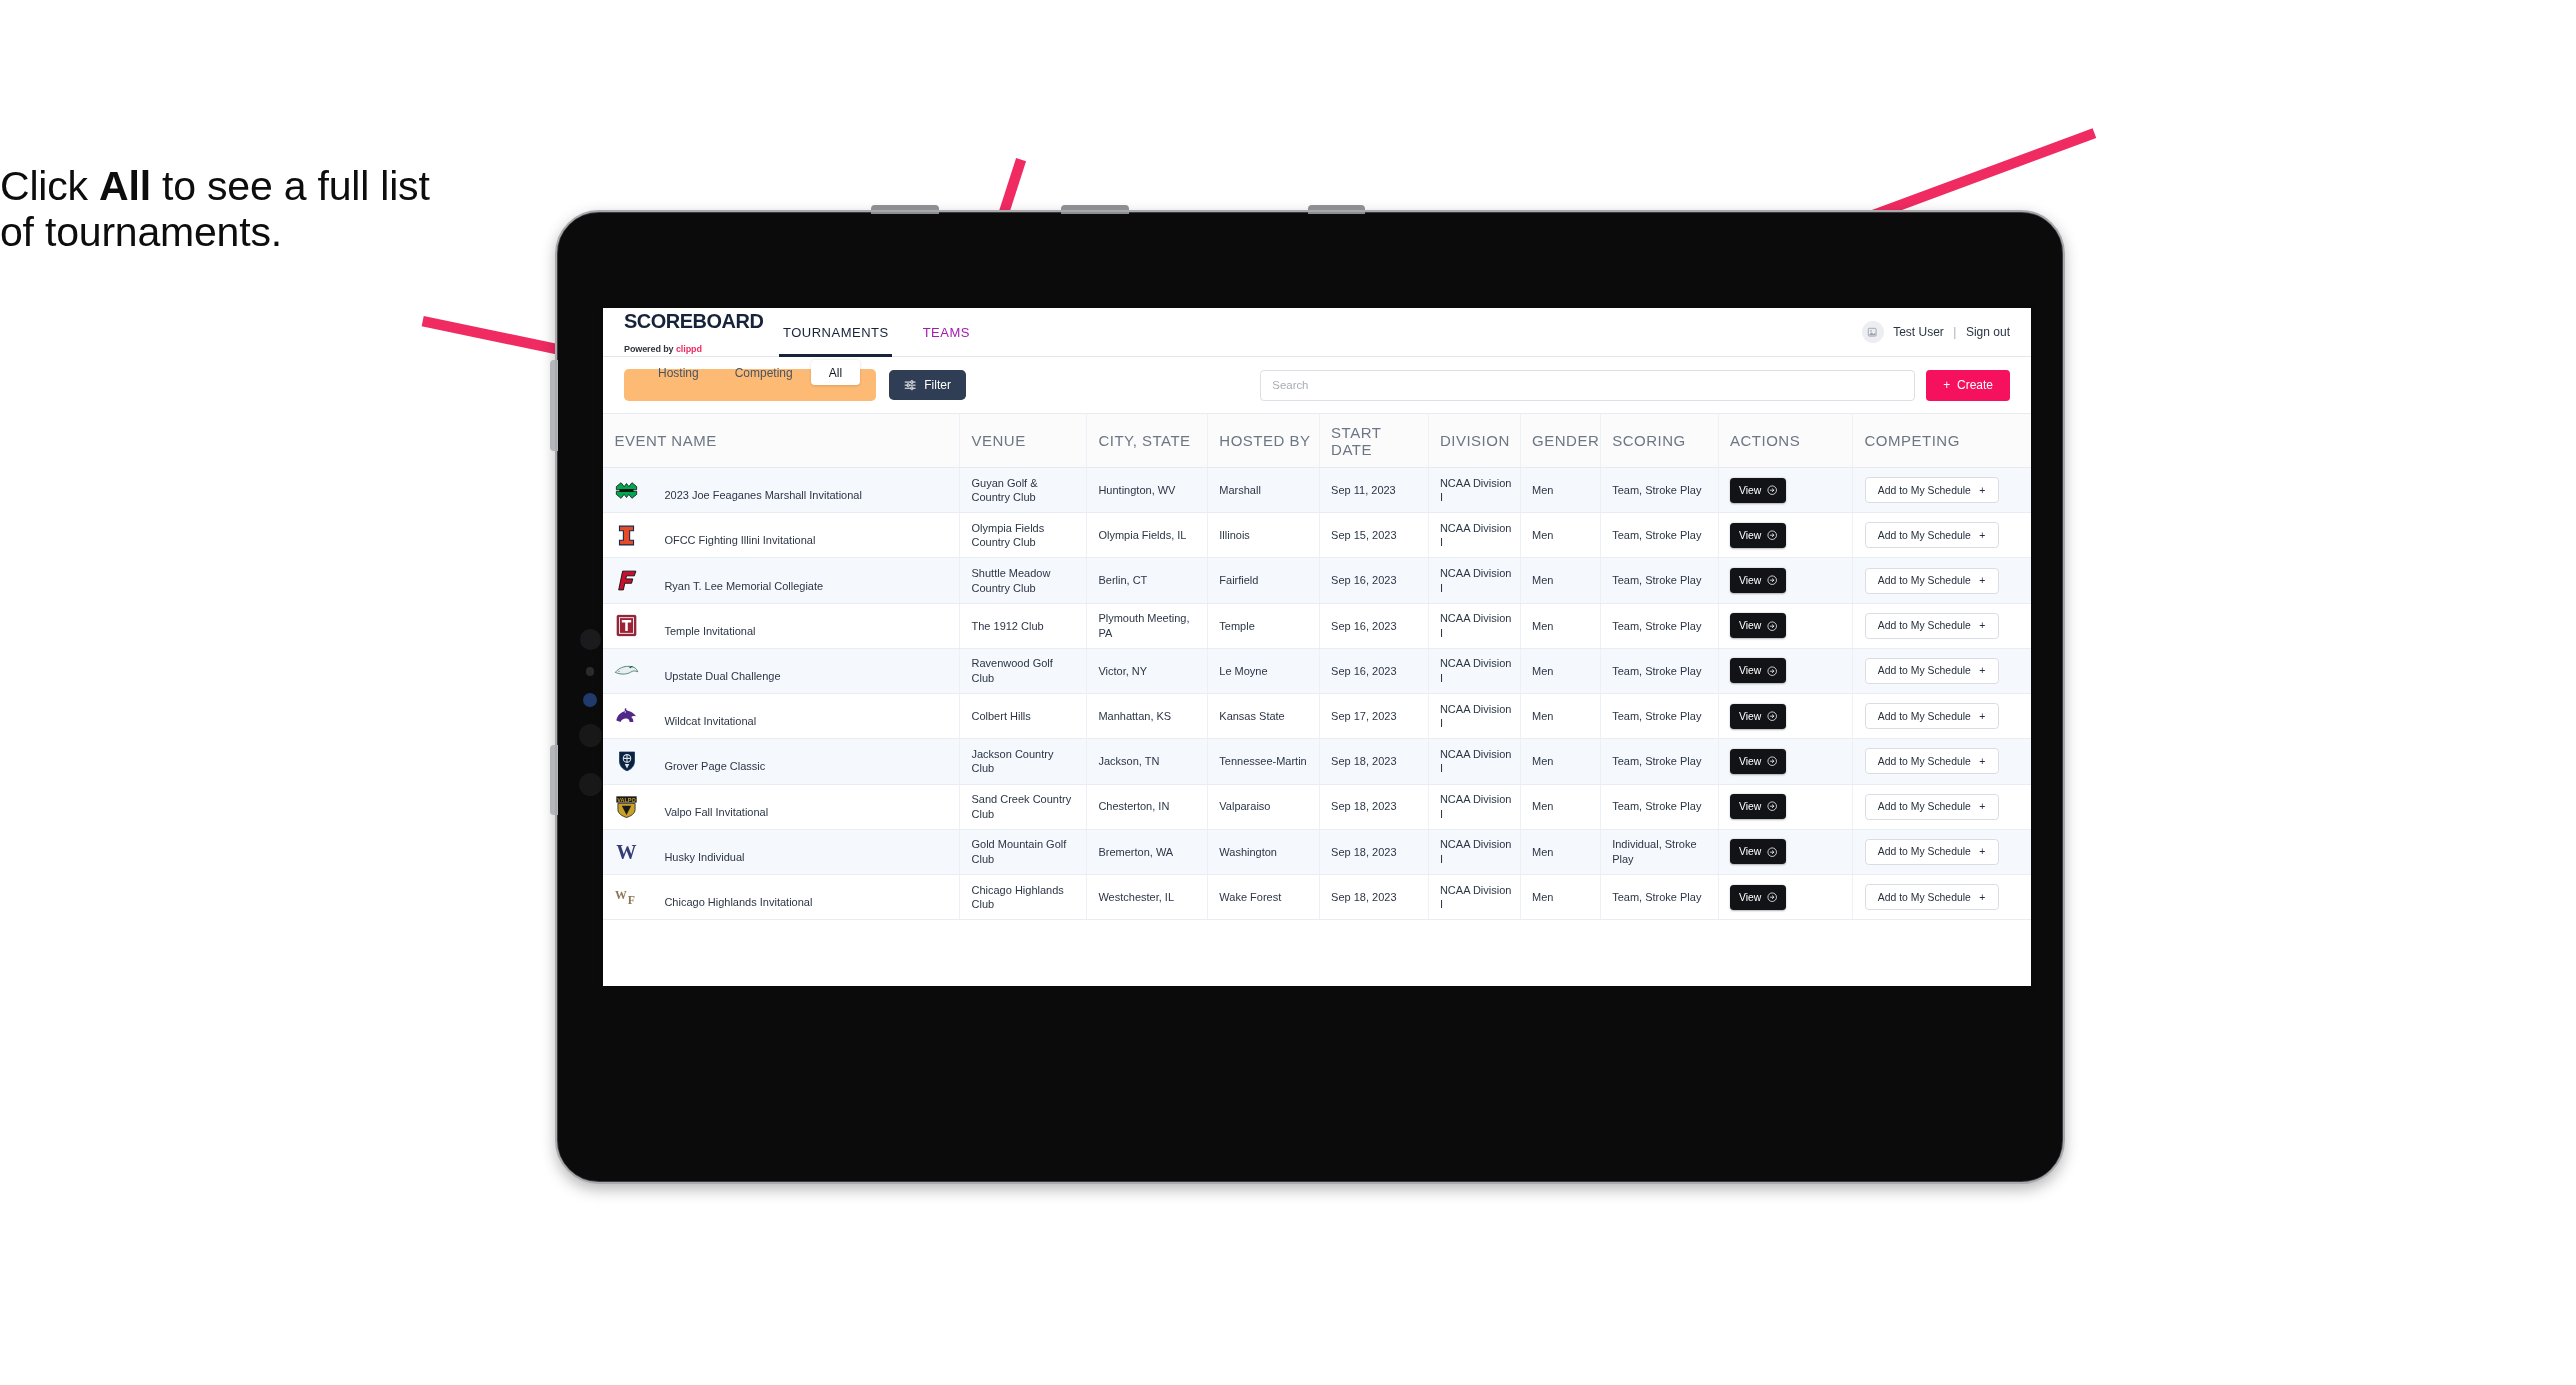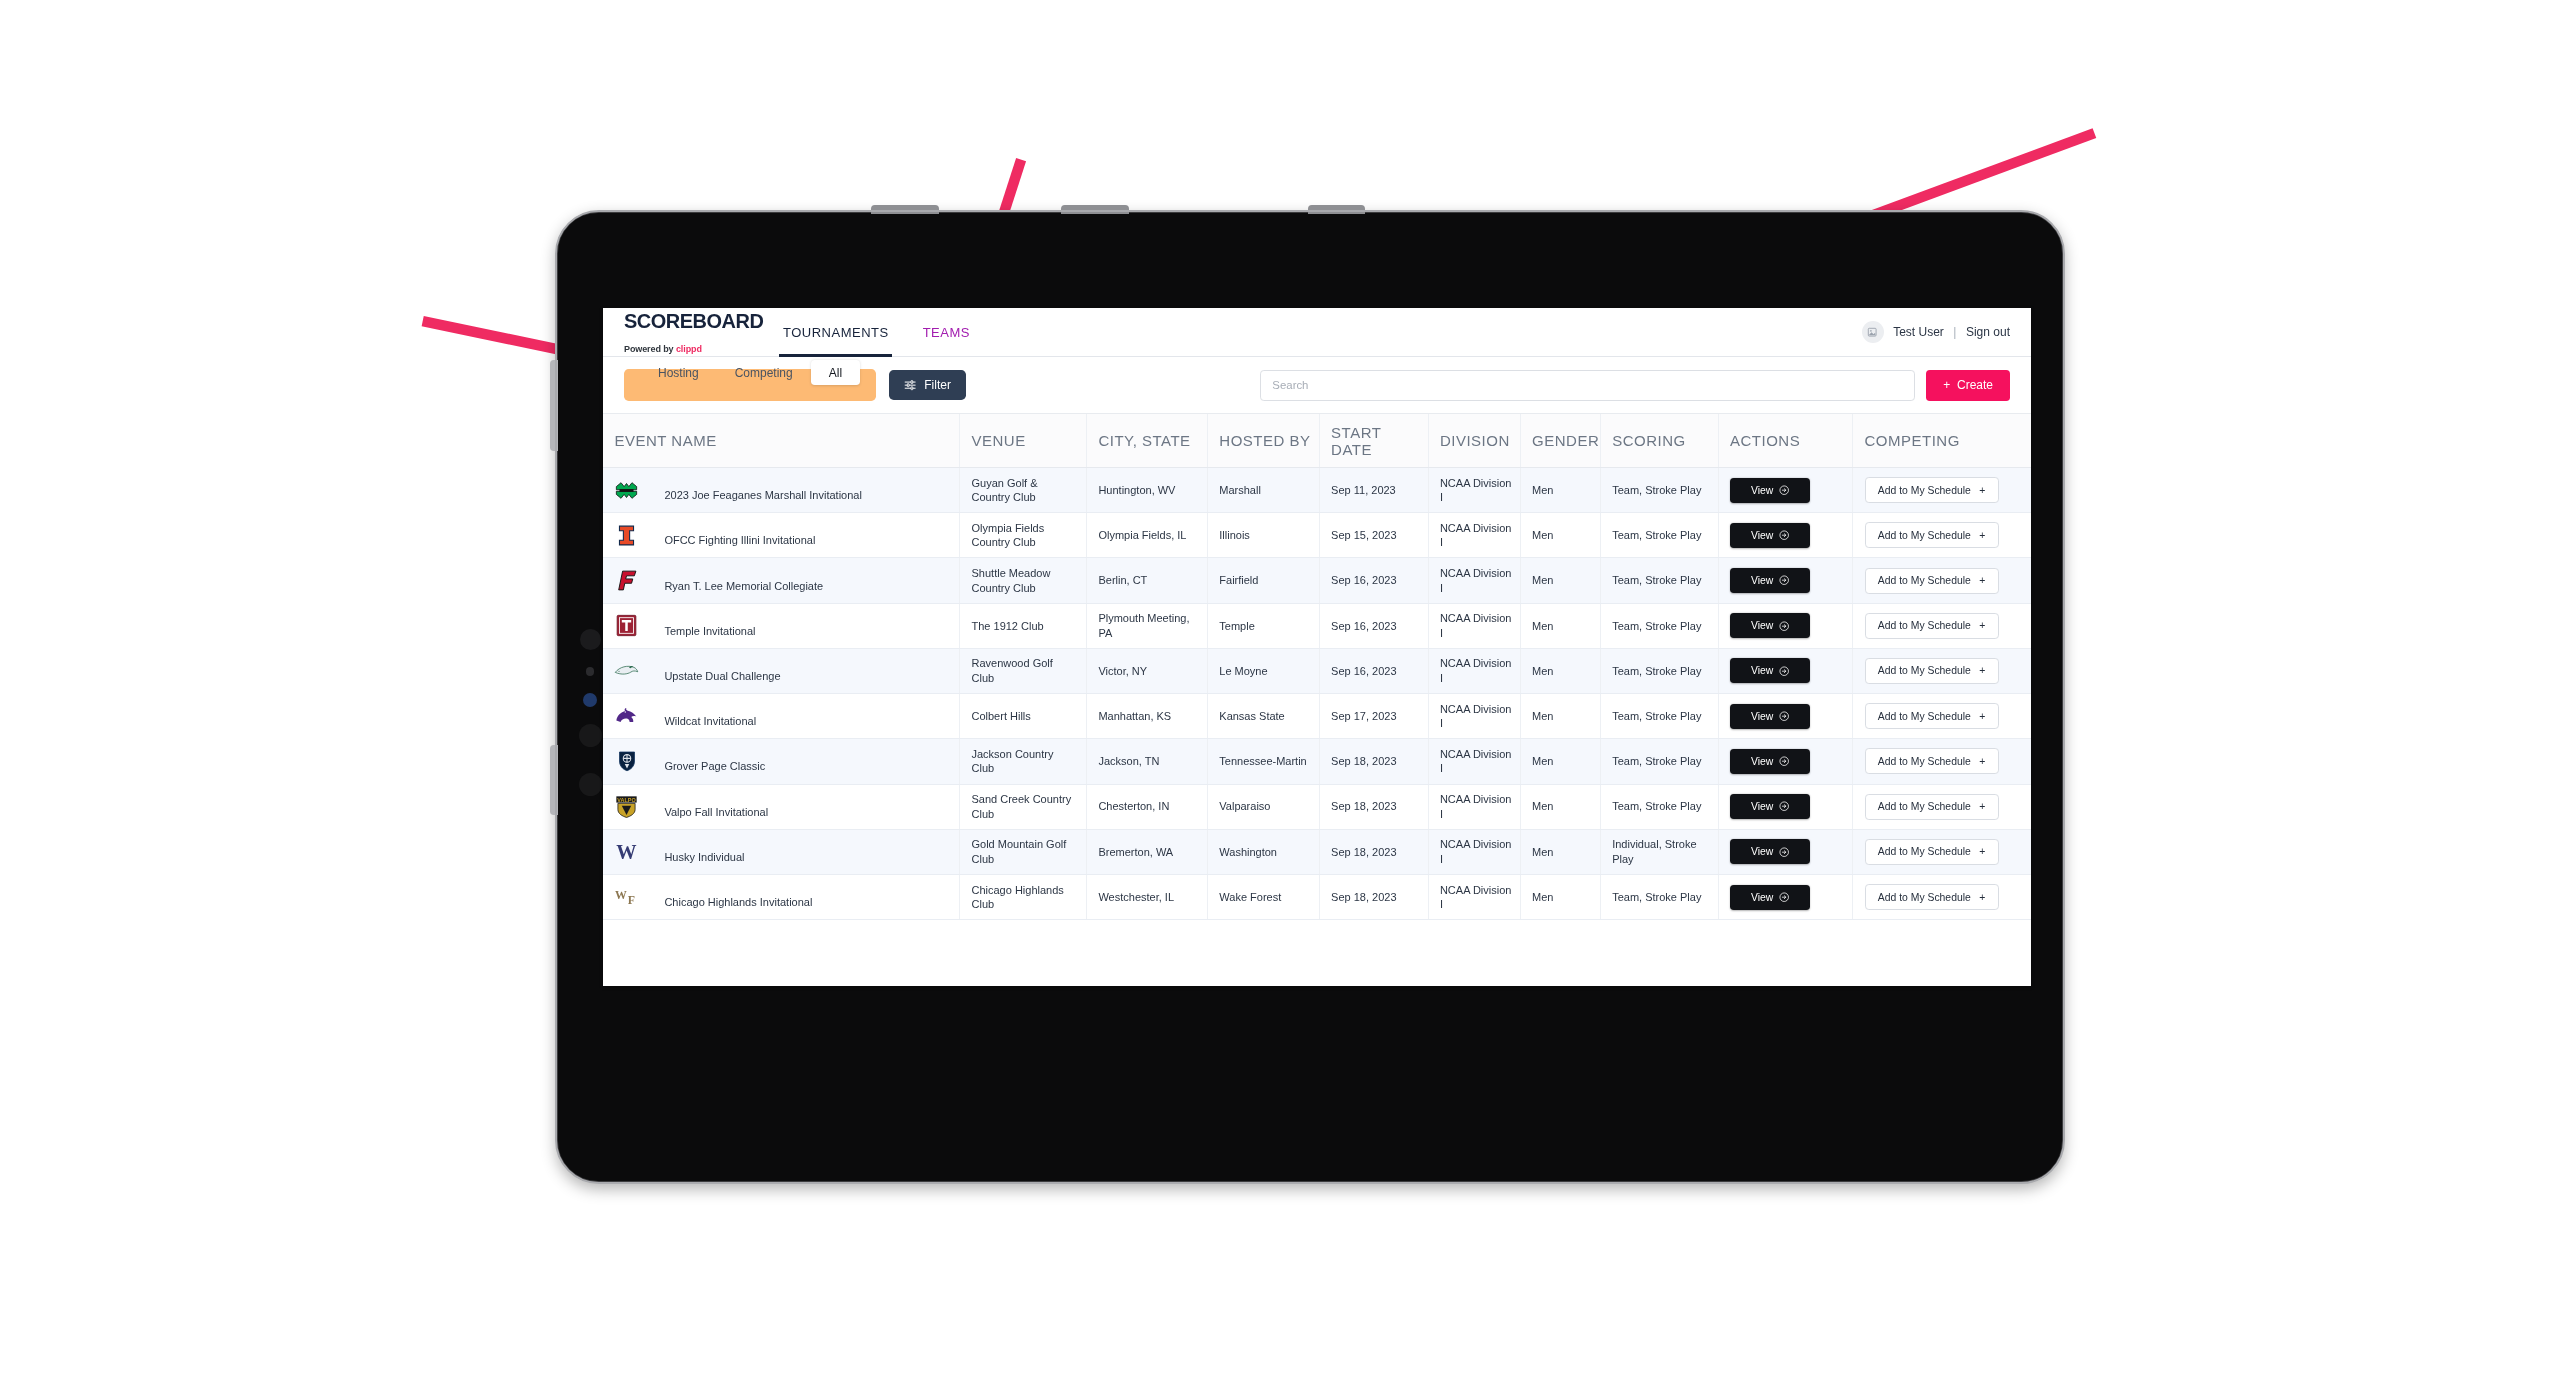--- a/index.html
+++ b/index.html
@@ -167,21 +167,21 @@
   #tbl tbody tr:nth-child(odd) { background:#f5f8fd; }
   #tbl tbody tr:nth-child(even){ background:#ffffff; }
   .pl { padding-left:11.4px !important; padding-right:7.6px !important; }
 
   .evcell { display:flex; align-items:flex-end; gap:25px; }
   .logo { width:25px; height:25px; flex:0 0 25px; display:flex; align-items:center; justify-content:center;}
   .logo svg, .logo div { display:block; }
 
   .view-btn {
     background:#111317; color:#fff; border:none; border-radius:3.8px;
-    height:25px; padding: 0 21px; font-size:10.4px; cursor:pointer;
+    height:25px; padding: 0 9px; font-size:10.4px; cursor:pointer;
     display:inline-flex; align-items:center; gap:5.7px;
     box-shadow: 0 0.9px 1.9px rgba(0,0,0,.3);
   }
   .add-btn {
     background:#fff; color:#262f3d; border:0.9px solid #d9dde3; border-radius:3.8px;
     height:26px; padding: 0 12.3px; font-size:10.4px; cursor:pointer;
     display:inline-flex; align-items:center; gap:8.5px; white-space:nowrap;
   }
 </style>
 </head>
@@ -193,20 +193,23 @@
     <defs>
       <marker id="ah" markerWidth="5" markerHeight="5" refX="2.6" refY="2.5" orient="auto">
         <path d="M0,0 L5,2.5 L0,5 z" fill="#ef2b62"></path>
       </marker>
     </defs>
     <line x1="445" y1="338" x2="790" y2="410" stroke="#ef2b62" stroke-width="11" marker-end="url(#ah)"></line>
     <line x1="1075" y1="168" x2="1000" y2="400" stroke="#ef2b62" stroke-width="11" marker-end="url(#ah)"></line>
     <line x1="2205" y1="140" x2="1455" y2="418" stroke="#ef2b62" stroke-width="11" marker-end="url(#ah)"></line>
   </svg>
 
+  <div class="annot" id="annot-all">
+    <span>Click </span><b>All</b><span> to see a full list of tournaments.</span>
+  </div>
 
   <div id="tablet">
     <div class="side-btn btn-top-a"></div>
     <div class="side-btn btn-top-b"></div>
     <div class="side-btn btn-top-c"></div>
     <div class="side-btn btn-left-a"></div>
     <div class="side-btn btn-left-b"></div>
     <div class="cam-dot"></div>
     <div class="cam-dot2"></div>
     <div class="cam-dot3"></div>

